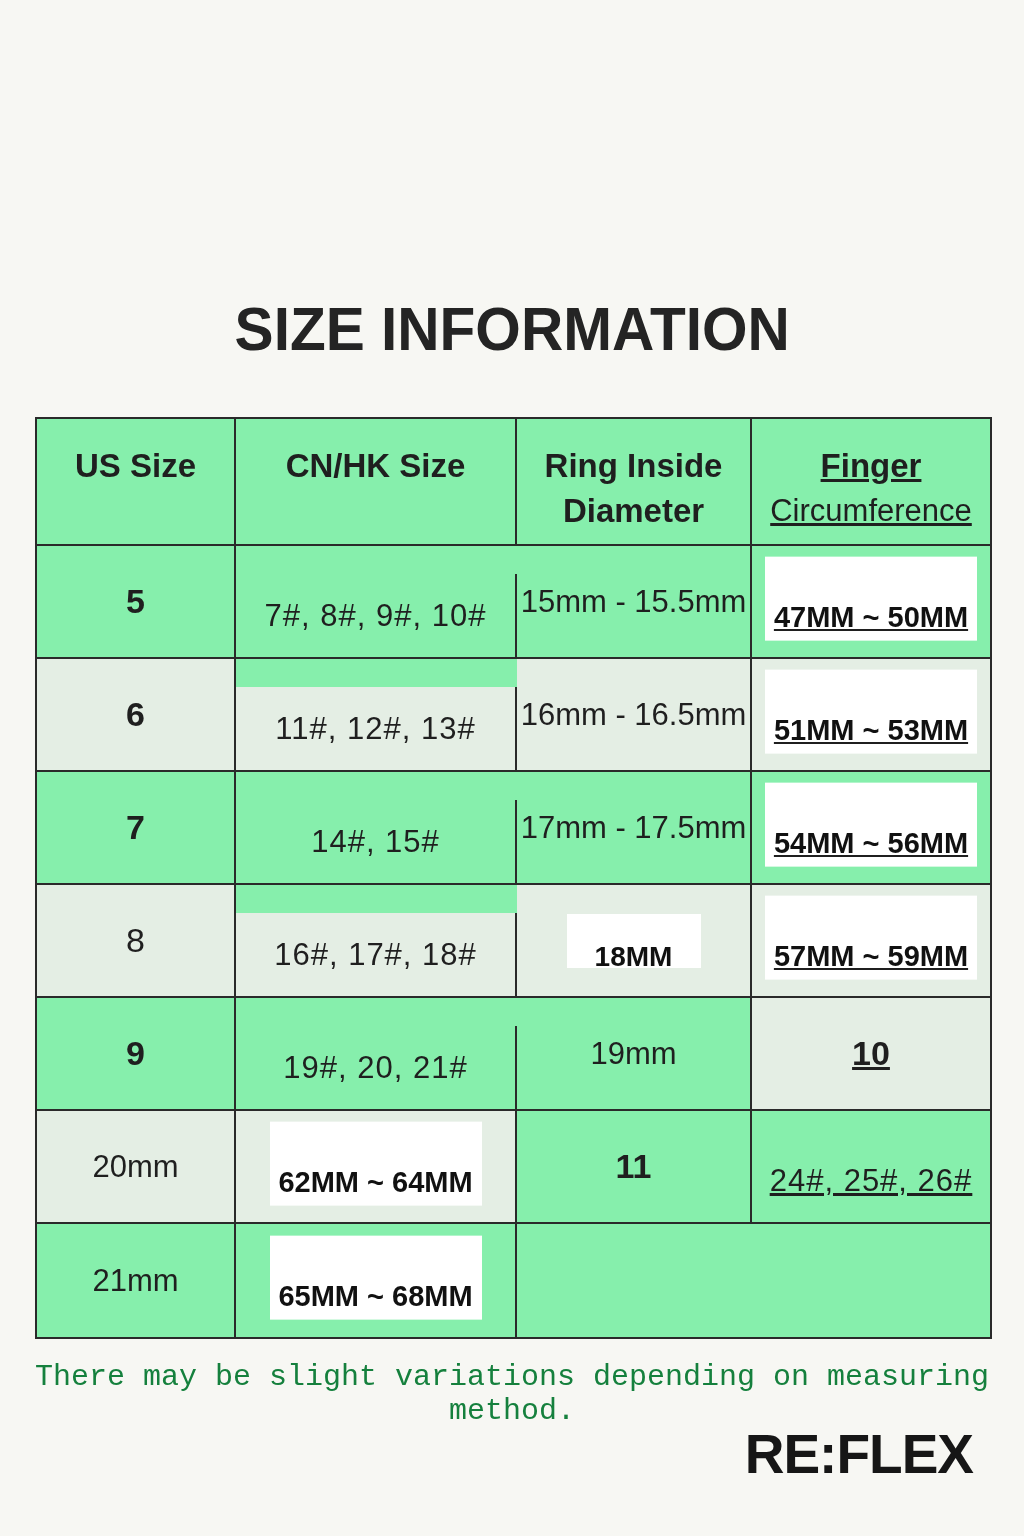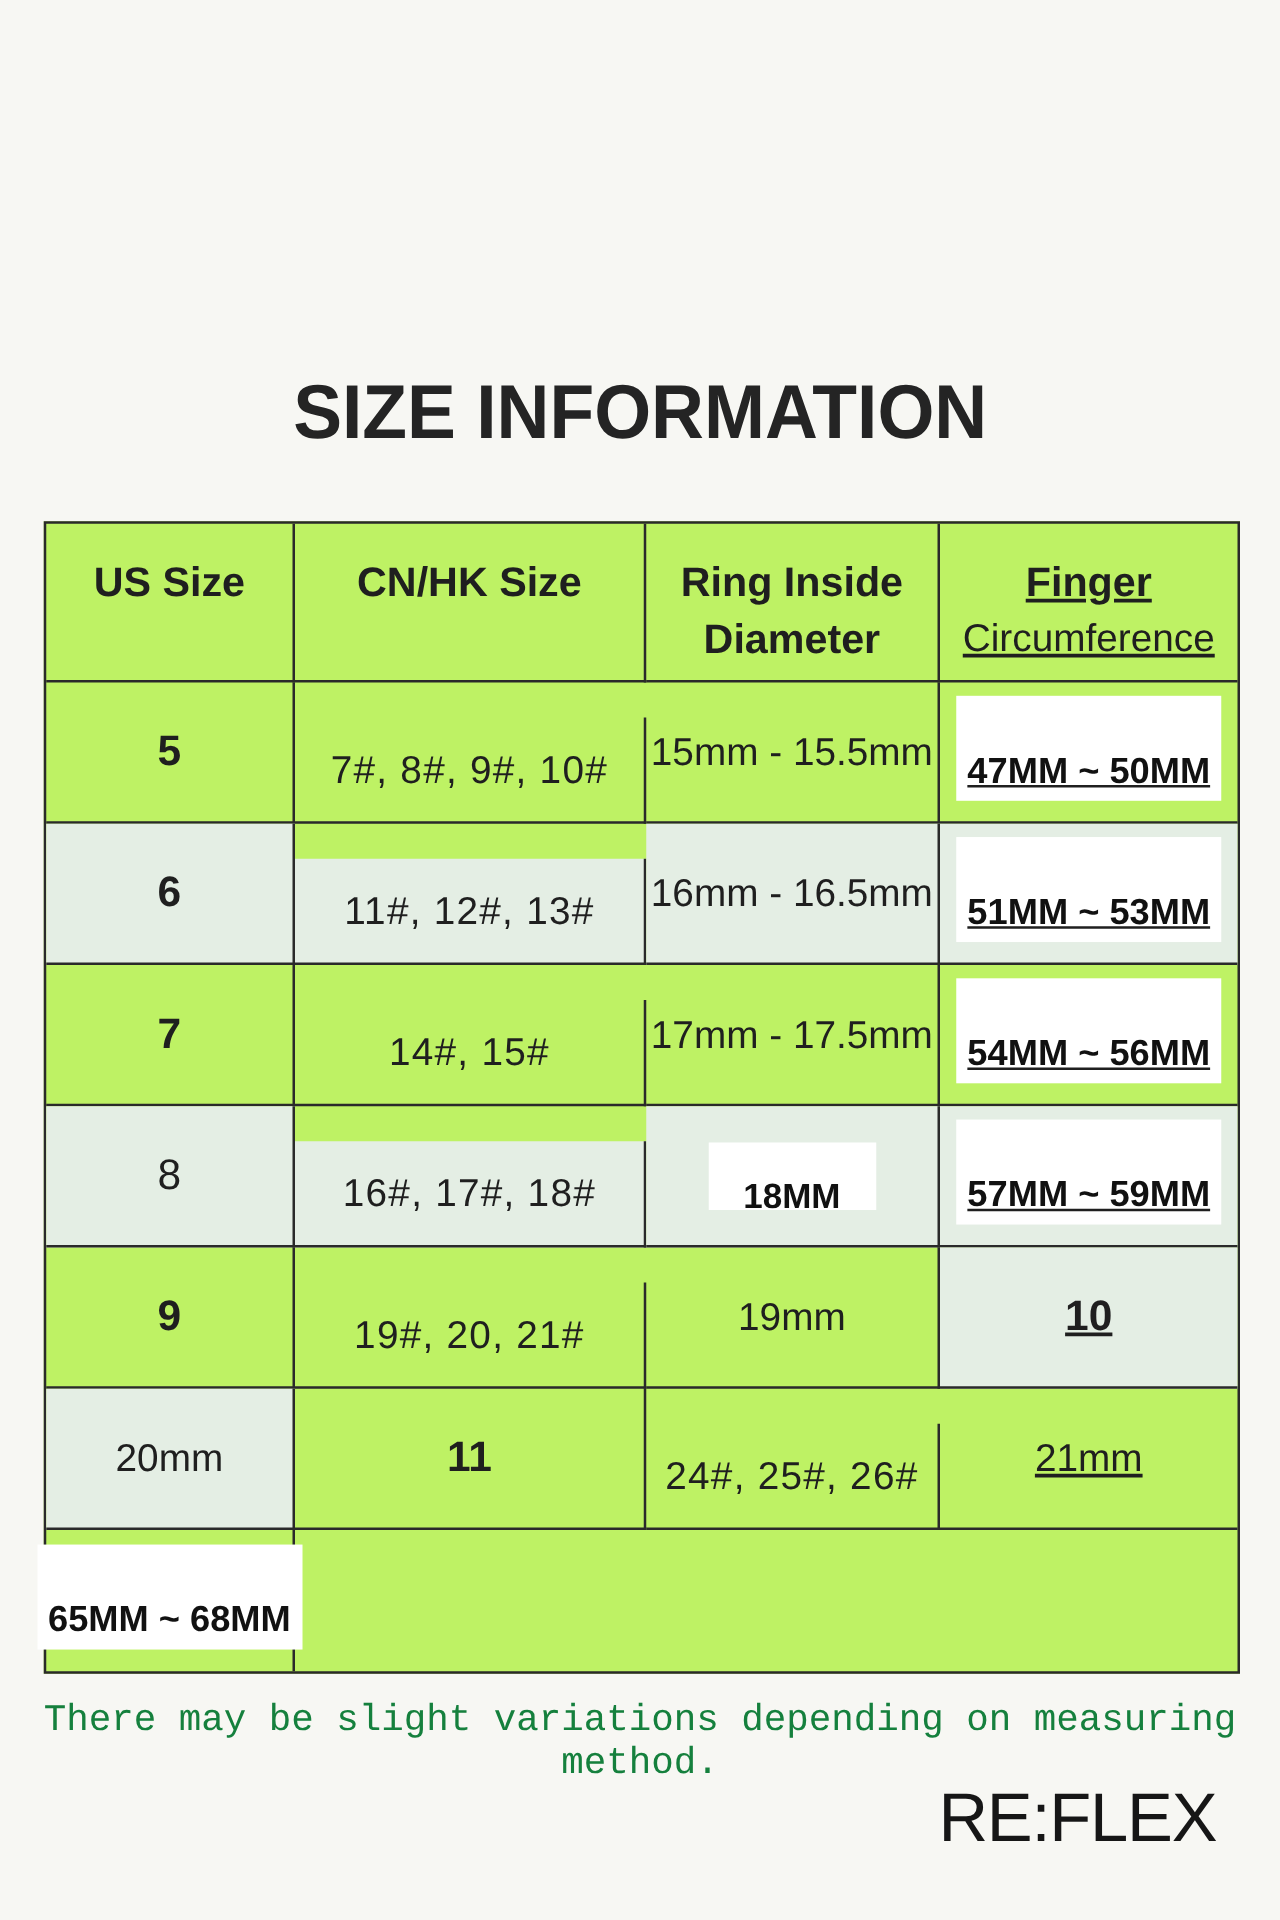--- a/index.html
+++ b/index.html
@@ -25,21 +25,21 @@
 
   .size-table {
     position: absolute;
     left: 35px; top: 417px;
     width: 957px; height: 922px;
     box-sizing: border-box;
     border: 2px solid #2a2a2a;
     display: grid;
     grid-template-columns: 199px 281px 235px 1fr;
     grid-template-rows: 127px repeat(7, 1fr);
-    background: #bef264;
+    background: #86efac;
   }
 
   .cell {
     border-right: 2px solid #2a2a2a;
     border-bottom: 2px solid #2a2a2a;
     display: flex;
     align-items: center;
     justify-content: center;
     position: relative;
     font-size: 31px;
@@ -89,21 +89,21 @@
     text-align: center;
     font-size: 30px;
     color: #15803d;
     font-family: Liberation Mono, monospace;
   }
 
   .brand-logo {
     position: absolute;
     top: 1422px; right: 51px;
     font-size: 55px;
-    font-weight: 400;
+    font-weight: 700;
     letter-spacing: -1px;
     color: #161616;
   }
 </style>
 </head>
 <body>
 
 <div class="page-title"><span class="squeeze">SIZE INFORMATION</span></div>
 
 <div class="size-table">
@@ -157,20 +157,24 @@
     <span class="patch"></span>
     <span class="patch-text">57MM ~ 59MM</span>
   </div>
 
   <div class="cell us-cell">9</div>
   <div class="cell cn-cell">19#, 20, 21#</div>
   <div class="cell dia-cell">19mm</div>
 
   <div class="cell us-cell green">10</div>
   <div class="cell dia-cell green">20mm</div>
+  <div class="cell circ-cell green">
+    <span class="patch"></span>
+    <span class="patch-text">62MM ~ 64MM</span>
+  </div>
 
   <div class="cell us-cell">11</div>
   <div class="cell cn-cell">24#, 25#, 26#</div>
   <div class="cell dia-cell">21mm</div>
   <div class="cell circ-cell">
     <span class="patch"></span>
     <span class="patch-text">65MM ~ 68MM</span>
   </div>
 </div>
 

